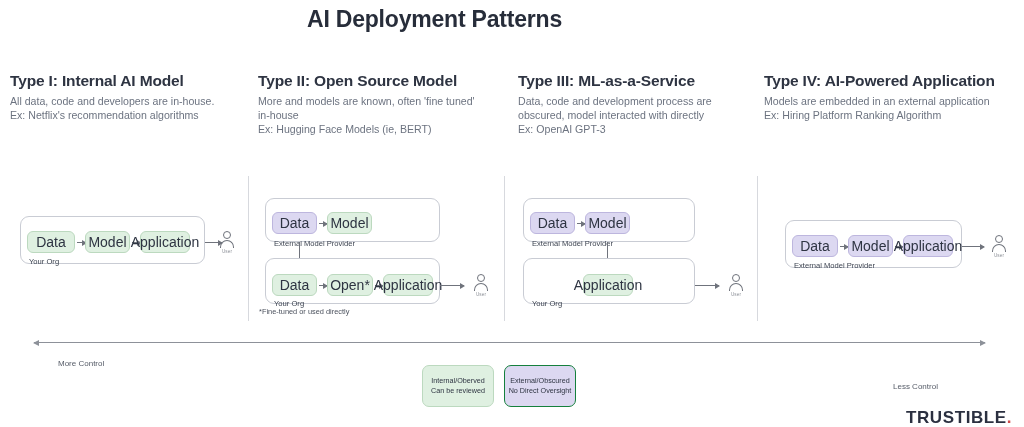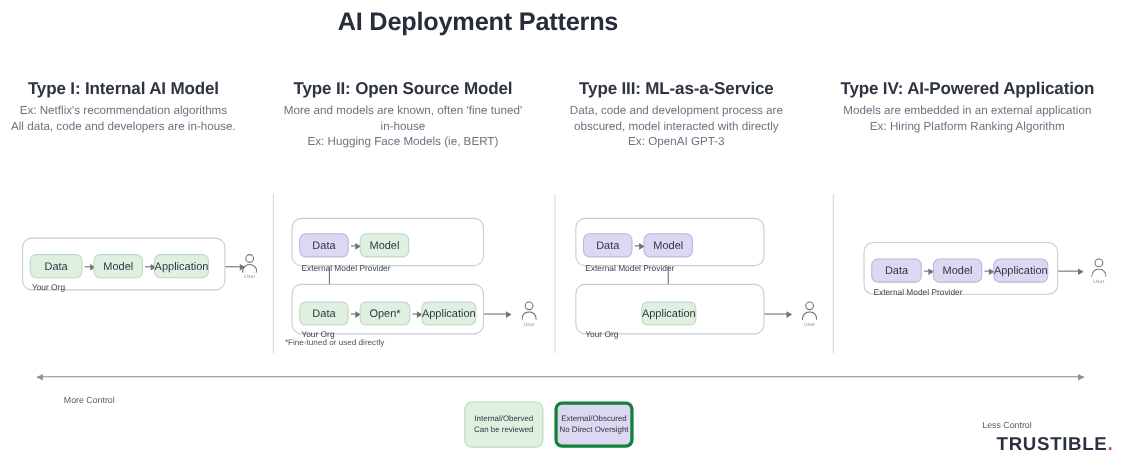--- a/index.html
+++ b/index.html
@@ -28,21 +28,20 @@
     font-size: 23px;
     font-weight: bold;
     letter-spacing: -0.2px;
     color: #272d3a;
   }
 
   
   .col-head {
     position: absolute;
     top: 72px;
-    text-align: center;
   }
   .col-head .ch-title {
     font-size: 15.5px;
     font-weight: bold;
     color: #2e3442;
     letter-spacing: -0.15px;
     white-space: nowrap;
     margin-bottom: 4px;
   }
   .col-head .ch-line {
@@ -85,21 +84,21 @@
     white-space: nowrap;
     margin-top: 36px;
   }
   .node {
     position: absolute;
     border-radius: 6px;
     box-sizing: border-box;
     display: flex;
     align-items: center;
     justify-content: center;
-    font-size: 10px;
+    font-size: 14px;
     color: #2e3442;
     white-space: nowrap;
   }
   .node.green {
     background: #dff0e1;
     border: 1px solid #bcd9bf;
   }
   .node.purple {
     background: #dcd8f1;
     border: 1px solid #bdb6de;
@@ -227,45 +226,45 @@
     text-align: center;
   }
   #legend-internal {
     left: 422px;
     background: #dff0e1;
     border: 1px solid #bcd9bf;
   }
   #legend-external {
     left: 504px;
     background: #dcd8f1;
-    border: 3px solid #15803d;
+    border: 1px solid #15803d;
   }
 
   
   #brand-logo {
     position: absolute;
     left: 906px;
-    top: 394px;
+    top: 408px;
     font-size: 17px;
     font-weight: bold;
     letter-spacing: 0.6px;
     color: #2b3040;
     white-space: nowrap;
   }
   #brand-logo .dot { color: #d24b4b; font-size: 17px; }
 </style>
 </head>
 <body>
 
 <div id="page-title">AI Deployment Patterns</div>
 
 <div class="col-head" id="col-head-1">
   <div class="ch-title">Type I: Internal AI Model</div>
+  <div class="ch-line">All data, code and developers are in-house.</div>
   <div class="ch-line">Ex: Netflix's recommendation algorithms</div>
-  <div class="ch-line">All data, code and developers are in-house.</div>
 </div>
 
 <div class="col-head" id="col-head-2">
   <div class="ch-title">Type II: Open Source Model</div>
   <div class="ch-line">More and models are known, often 'fine tuned'</div>
   <div class="ch-line">in-house</div>
   <div class="ch-line">Ex: Hugging Face Models (ie, BERT)</div>
 </div>
 
 <div class="col-head" id="col-head-3">

